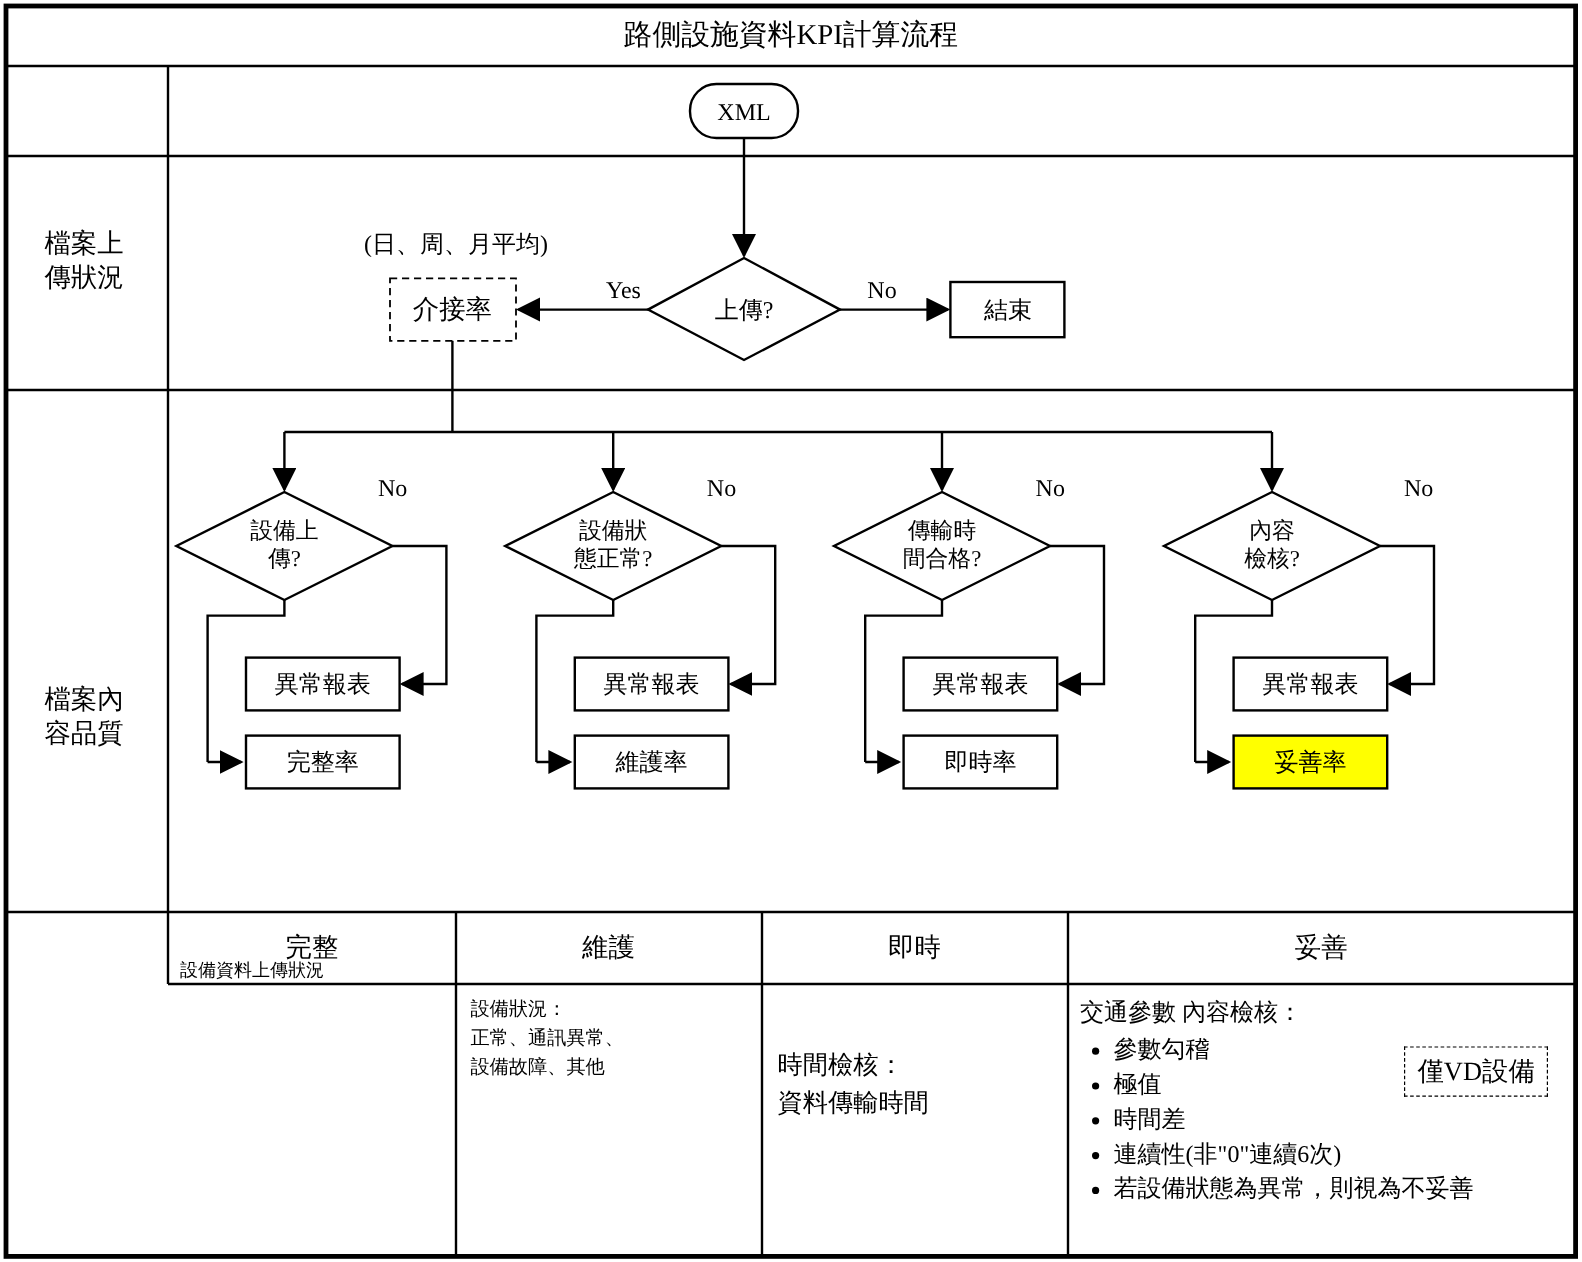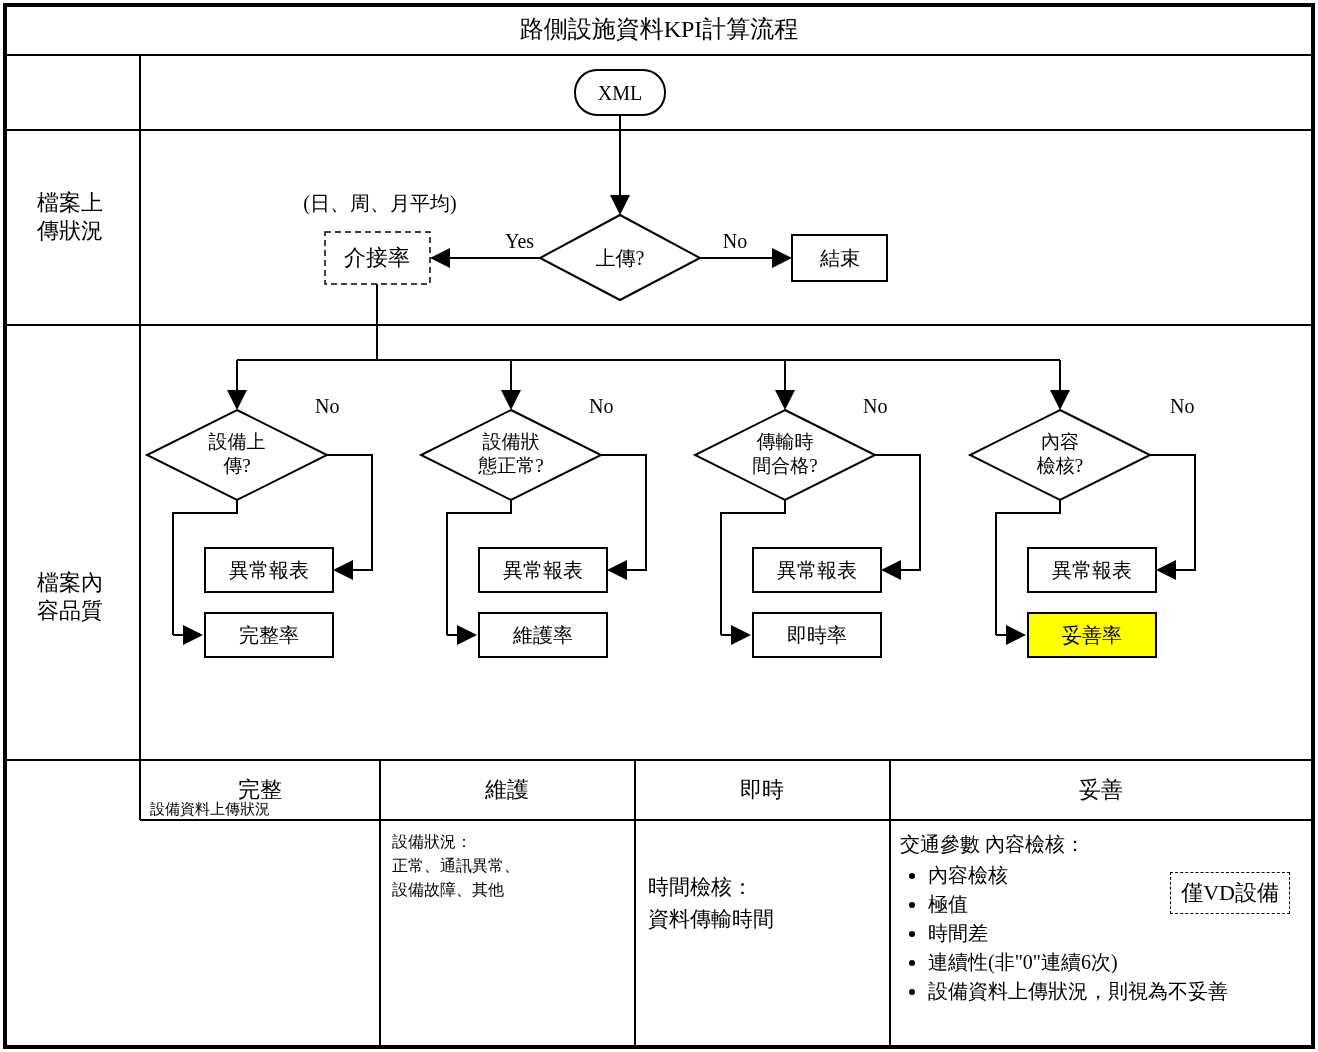--- a/index.html
+++ b/index.html
@@ -144,23 +144,23 @@
 <div style="position:absolute; left:0; top:0;">
   <div style="position:absolute; left:150px; top:798px; width:220px; font-size:15px; line-height:1.5;">設備資料上傳狀況</div>
   <div style="position:absolute; left:392px; top:830px; width:235px; font-size:16px; line-height:1.5; white-space:pre-line;">設備狀況：
 正常、通訊異常、
 設備故障、其他</div>
   <div style="position:absolute; left:648px; top:830px; width:235px; font-size:21px; line-height:1.5; white-space:pre-line;margin-top:42px;">時間檢核：
 資料傳輸時間</div>
   <div style="position:absolute; left:900px; top:830px; width:405px; font-size:20px; line-height:1.45;font-family:Liberation Serif, serif;">
     <div>交通參數 內容檢核：</div>
     <ul style="margin:2px 0 0 0; padding-left:28px;">
-      <li>內容檢核</li>
+      <li>參數勾稽</li>
       <li>極值</li>
       <li>時間差</li>
       <li>連續性(非"0"連續6次)</li>
-      <li>設備資料上傳狀況，則視為不妥善</li>
+      <li>若設備狀態為異常，則視為不妥善</li>
     </ul>
     <div style="position:absolute; right:15px; top:42px; border:1.5px dashed #000; padding:4px 10px; font-size:22px;">僅VD設備</div>
   </div>
 </div>
 
 
 
 </body></html>

